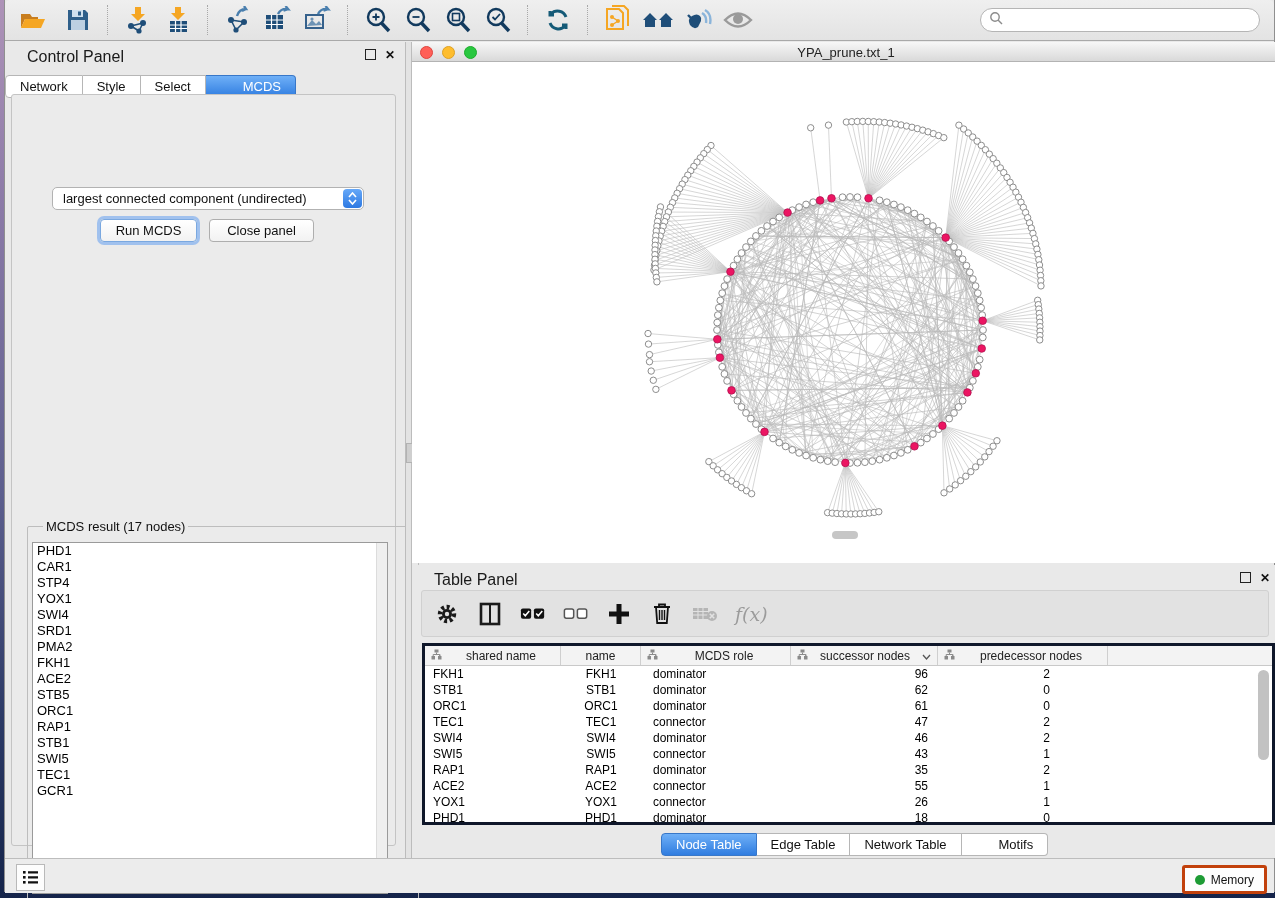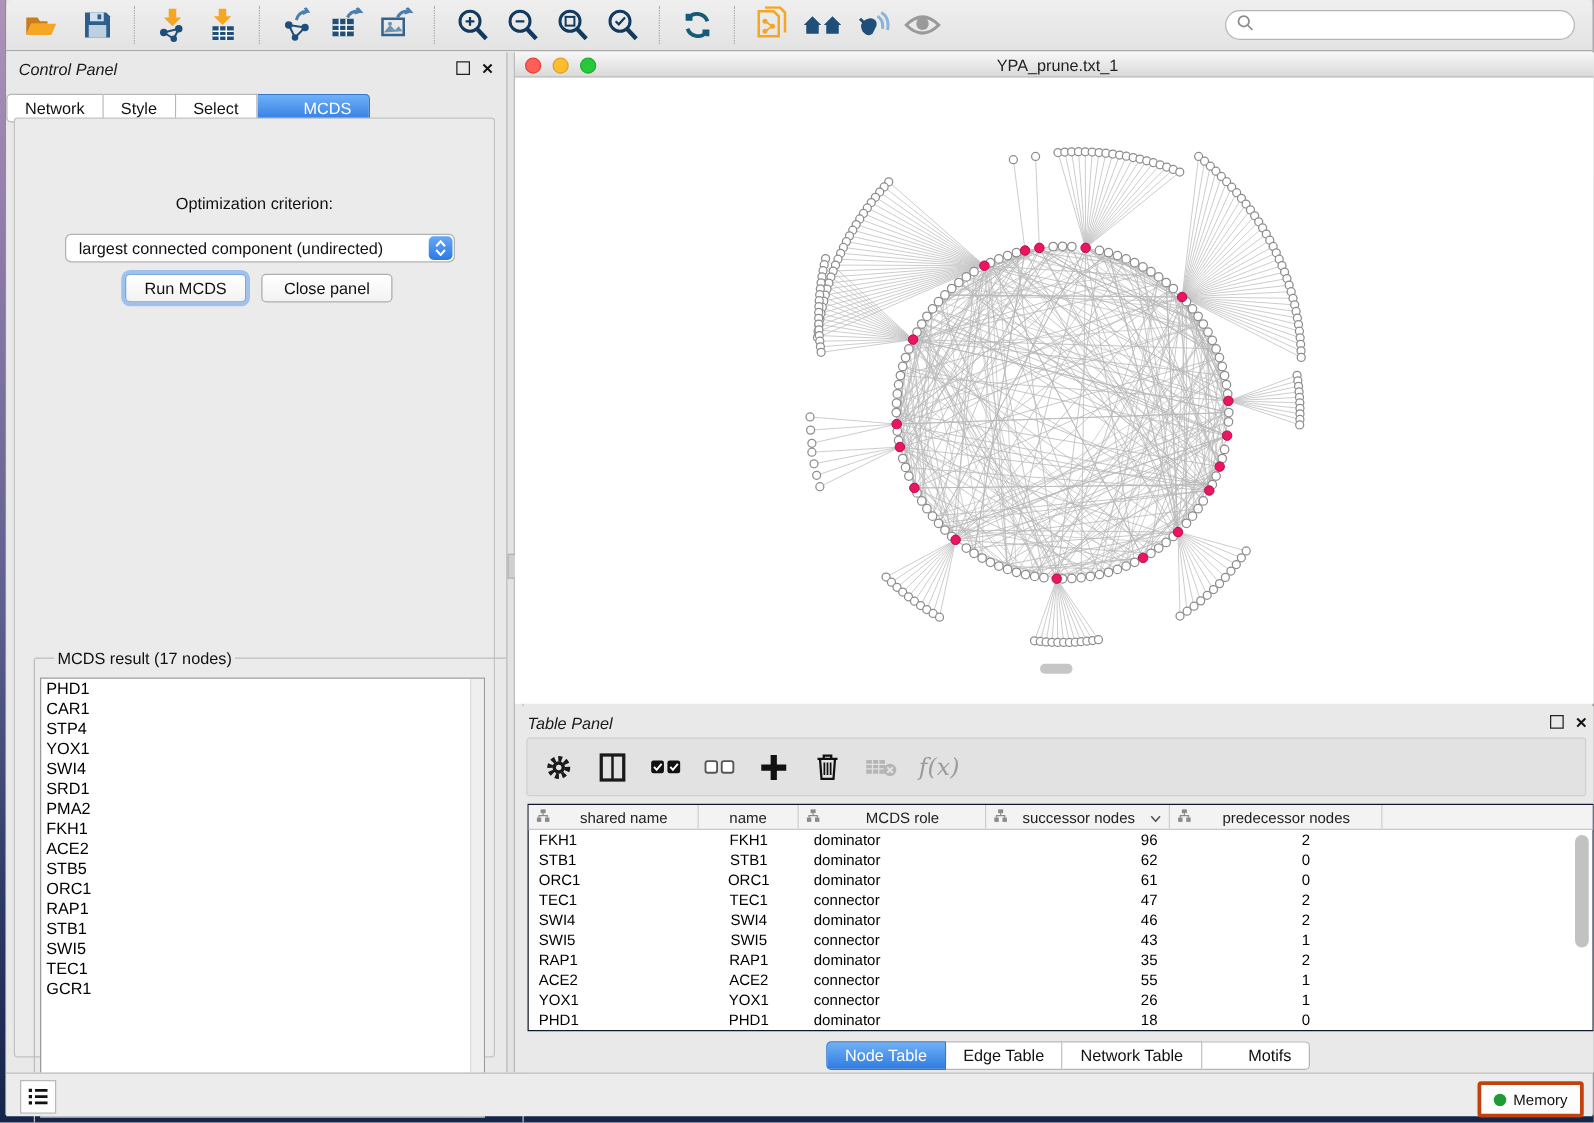--- a/index.html
+++ b/index.html
@@ -13,21 +13,21 @@
            border-bottom:1px solid #a9a9a9;display:flex;align-items:center;border-radius:5px 5px 0 0;}
   .tb-ic{width:34px;height:32px;display:flex;align-items:center;justify-content:center;margin:0 3px;cursor:default;}
   .tb-sep{width:1px;height:30px;border-left:1px dotted #a8a8a8;margin:0 9px;}
   .tb-spacer{flex:1;}
   .searchbox{width:278px;height:22px;border:1px solid #b5b5b5;border-radius:12px;background:#fff;
              display:flex;align-items:center;margin-right:14px;}
   .searchbox input{border:none;outline:none;flex:1;height:18px;font:12px "Liberation Sans",sans-serif;background:transparent;}
   
   .cpanel{position:absolute;left:0;top:42px;width:400px;height:816px;background:#e9e9e9;}
   .panel-head{height:26px;position:relative;}
-  .panel-title{position:absolute;left:10px;top:6px;font-size:13px;color:#1a1a1a;font-style:italic;}
+  .panel-title{position:absolute;left:22px;top:6px;font-size:16px;color:#1a1a1a;}
   .wicons{position:absolute;right:10px;top:7px;display:flex;gap:9px;align-items:center;}
   .float-ic{width:9px;height:9px;border:1.6px solid #222;display:inline-block;}
   .tabsrow{position:absolute;left:0;top:33px;width:100%;display:flex;justify-content:flex-start;}
   .seg{height:21px;line-height:21px;padding:0 14px;font-size:13px;background:#fff;border:1px solid #b6b6b6;
        border-left:none;color:#111;text-align:center;}
   .seg:first-child{border-left:1px solid #b6b6b6;border-radius:4px 0 0 4px;}
   .seg:last-child{border-radius:0 4px 4px 0;padding-left:37px;}
   .seg.active{background:linear-gradient(#6fb0f7,#2f7ce0);color:#fff;border-color:#3877c8;}
   .tabbody{position:absolute;left:6px;top:52px;width:383px;height:750px;background:#ebebeb;
            border:1px solid #c4c4c4;border-radius:3px;}
@@ -57,21 +57,21 @@
   .tl{width:13px;height:13px;border-radius:50%;}
   .net-title{position:absolute;left:0;top:3px;width:100%;text-align:center;font-size:13px;color:#222;}
   #net{position:absolute;left:0;top:20px;}
   .hscroll-thumb{position:absolute;left:420px;top:489px;width:26px;height:8px;background:#c6c6c6;border-radius:4px;}
   
   .tpanel{position:absolute;left:407px;top:565px;width:868px;height:293px;background:#e9e9e9;}
   .ttoolbar{position:absolute;left:9px;top:25px;width:848px;height:47px;background:#e2e2e2;border:1px solid #d0d0d0;
             border-radius:3px;display:flex;align-items:center;box-sizing:border-box;padding-left:12px;gap:17px;}
   .tt-ic{display:flex;align-items:center;justify-content:center;width:26px;height:26px;}
   .fx{font-family:"DejaVu Serif",serif;font-style:italic;font-size:19px;color:#9b9b9b;}
-  .tablebox{position:absolute;left:10px;top:78px;width:853px;height:182px;background:#fff;border:1px solid #0f172a;box-sizing:border-box;}
+  .tablebox{position:absolute;left:10px;top:78px;width:853px;height:182px;background:#fff;border:3px solid #0f172a;box-sizing:border-box;}
   .thead{display:flex;height:19px;background:#f3f3f3;border-bottom:1px solid #c9c9c9;}
   .th{display:flex;align-items:center;font-size:12px;color:#222;border-right:1px solid #cfcfcf;box-sizing:border-box;}
   .th .lbl{flex:1;text-align:center;}
   .trow{display:flex;height:16px;align-items:center;}
   .td{font-size:12px;color:#000;box-sizing:border-box;white-space:nowrap;}
   .c0{width:136px;padding-left:8px;}
   .c1{width:80px;text-align:center;}
   .c2{width:150px;padding-left:12px;}
   .c3{width:147px;text-align:right;padding-right:10px;}
   .c4{width:170px;text-align:right;padding-right:58px;}
@@ -237,21 +237,20 @@
         <span class="xicon">✕</span>
       </span>
     </div>
     <div class="tabsrow" id="cp-tabs">
         <span class="seg">Network</span>
         <span class="seg">Style</span>
         <span class="seg">Select</span>
         <span class="seg active">MCDS</span>
       </div>
     <div class="tabbody">
-      <div class="opt-label">Optimization criterion:</div>
       <div class="dropdown">
         <span class="dd-text">largest connected component (undirected)</span>
         <span class="dd-step">
           <svg width="9" height="6">
               <path d="M1 5 L4.5 1 L8 5" stroke="#fff" stroke-width="1.6" fill="none"></path>
             </svg>
           <svg width="9" height="6">
               <path d="M1 1 L4.5 5 L8 1" stroke="#fff" stroke-width="1.6" fill="none"></path>
             </svg>
         </span>

